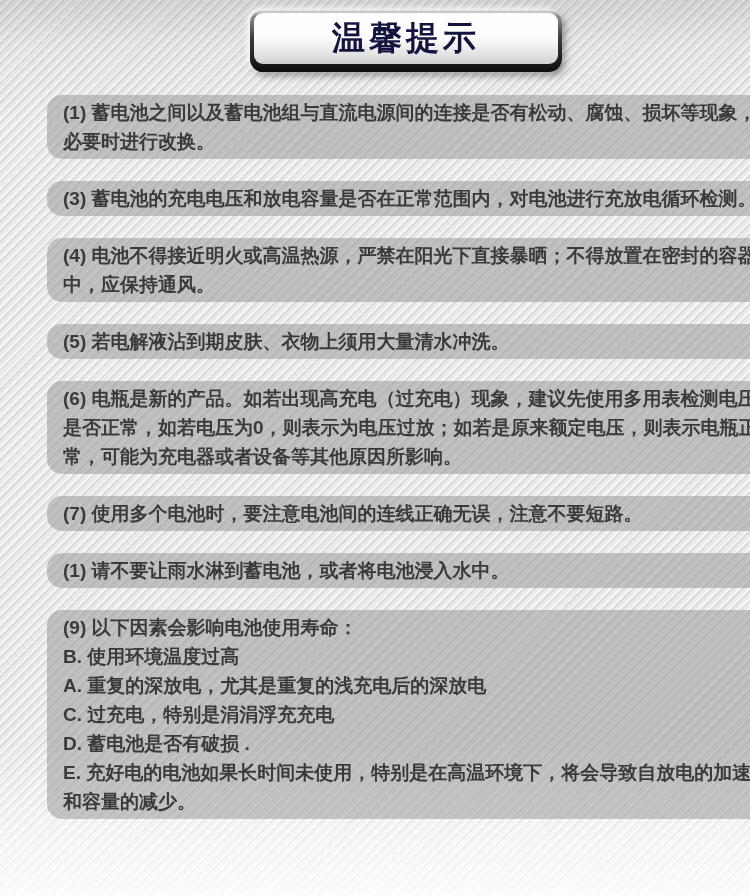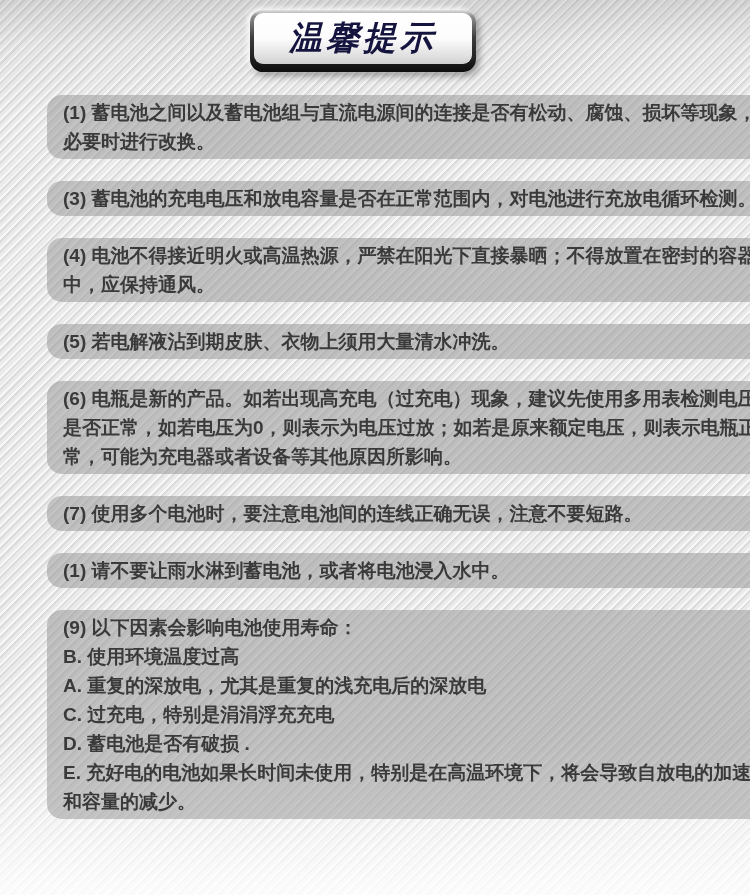--- a/index.html
+++ b/index.html
@@ -11,27 +11,26 @@
   .page {
     position: relative;
     width: 750px; height: 895px;
     background-color: #e9e9e9;
     background-image:
       linear-gradient(180deg, rgba(110,110,110,0.20) 0px, rgba(110,110,110,0.06) 45px, rgba(255,255,255,0) 120px, rgba(255,255,255,0) 740px, rgba(255,255,255,0.85) 895px),
       repeating-linear-gradient(135deg, rgba(255,255,255,0.65) 0px, rgba(255,255,255,0.65) 2px, rgba(185,185,185,0.28) 2px, rgba(185,185,185,0.28) 4px, rgba(238,238,238,0.25) 4px, rgba(238,238,238,0.25) 7px);
   }
   .title-pill {
     position: absolute; left: 250px; top: 10px;
-    width: 226px; height: 62px;
+    width: 312px; height: 62px;
     box-sizing: border-box;
     border-radius: 13px;
     padding: 3px 4px 8px 4px;
     background: linear-gradient(180deg, #e3e3e3 0%, #8d8d8d 10%, #3c3c3c 45%, #0e0e0e 100%);
     box-shadow: -3px -2px 5px rgba(255,255,255,0.9), 3px 4px 7px rgba(0,0,0,0.35);
-    font-style: italic;
   }
   .title-inner {
     width: 100%; height: 100%;
     border-radius: 9px;
     background: linear-gradient(180deg, #ffffff 0%, #fcfcfc 50%, #dddddd 88%, #d0d0d0 100%);
     display: flex; align-items: center; justify-content: center;
   }
   .title-text {
     font-size: 33px;
     font-weight: bold;

